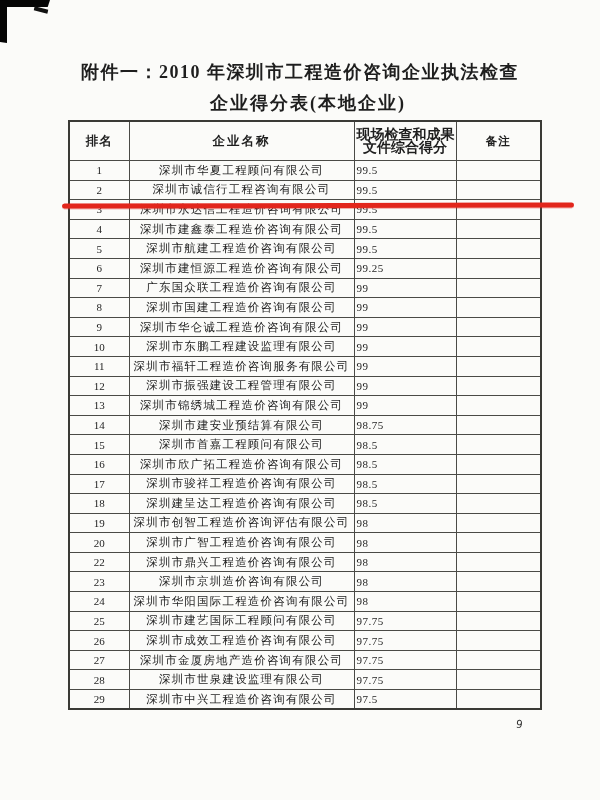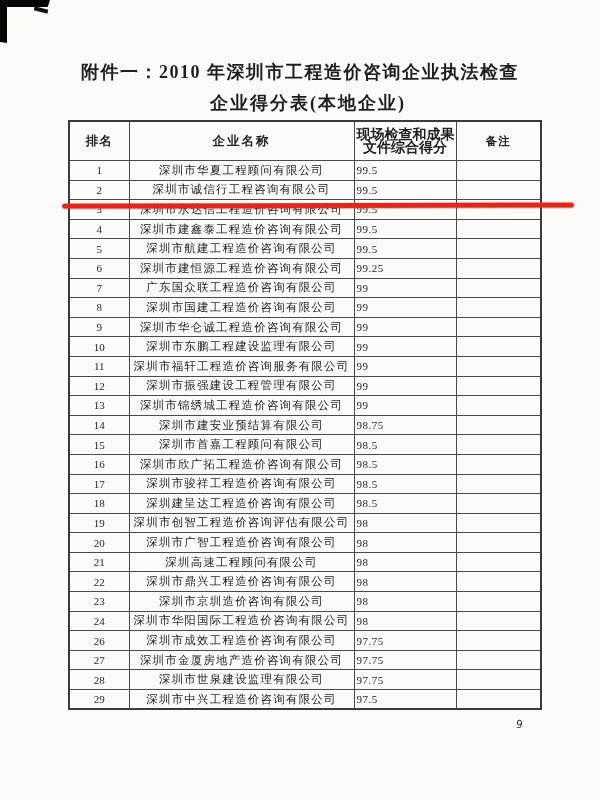--- a/index.html
+++ b/index.html
@@ -214,41 +214,41 @@
           <td class="cell-score">98</td>
           <td class="cell-remark"></td>
         </tr>
         <tr>
           <td class="cell-rank">20</td>
           <td class="cell-company">深圳市广智工程造价咨询有限公司</td>
           <td class="cell-score">98</td>
           <td class="cell-remark"></td>
         </tr>
         <tr>
-          <td class="cell-rank">21</td>
-          <td class="cell-company">深圳高速工程顾问有限公司</td>
-          <td class="cell-score">98</td>
-          <td class="cell-remark"></td>
-        </tr>
-        <tr>
           <td class="cell-rank">22</td>
           <td class="cell-company">深圳市鼎兴工程造价咨询有限公司</td>
           <td class="cell-score">98</td>
           <td class="cell-remark"></td>
         </tr>
         <tr>
           <td class="cell-rank">23</td>
           <td class="cell-company">深圳市京圳造价咨询有限公司</td>
           <td class="cell-score">98</td>
           <td class="cell-remark"></td>
         </tr>
         <tr>
           <td class="cell-rank">24</td>
           <td class="cell-company">深圳市华阳国际工程造价咨询有限公司</td>
           <td class="cell-score">98</td>
+          <td class="cell-remark"></td>
+        </tr>
+        <tr>
+          <td class="cell-rank">25</td>
+          <td class="cell-company">深圳市建艺国际工程顾问有限公司</td>
+          <td class="cell-score">97.75</td>
           <td class="cell-remark"></td>
         </tr>
         <tr>
           <td class="cell-rank">26</td>
           <td class="cell-company">深圳市成效工程造价咨询有限公司</td>
           <td class="cell-score">97.75</td>
           <td class="cell-remark"></td>
         </tr>
         <tr>
           <td class="cell-rank">27</td>

